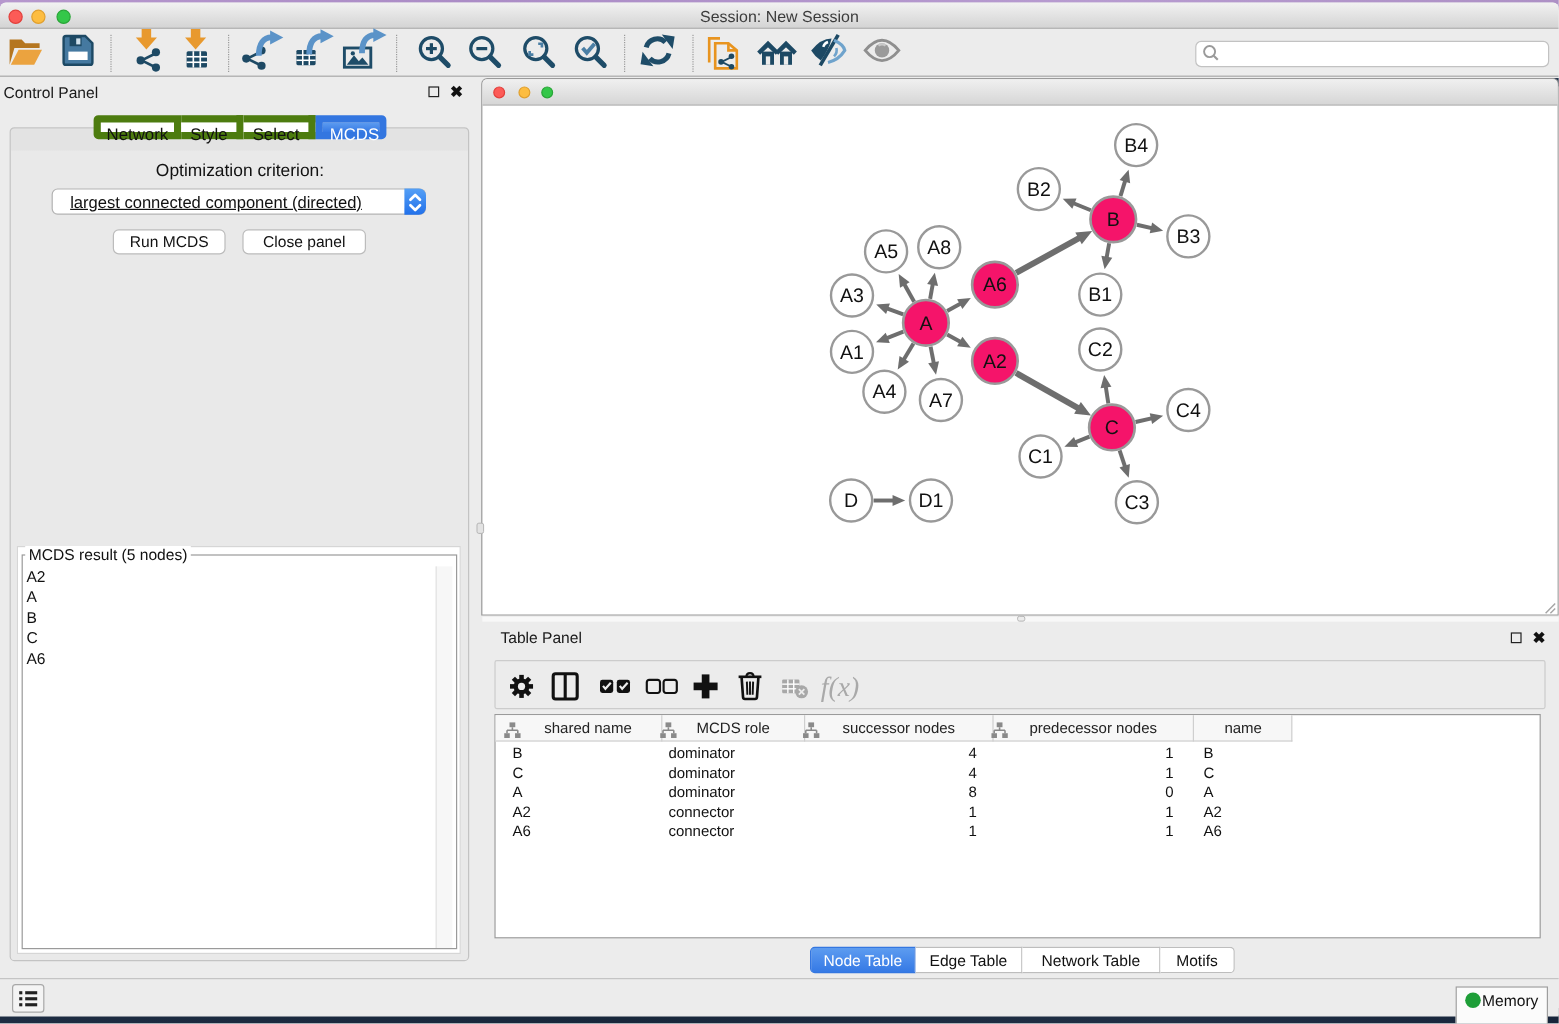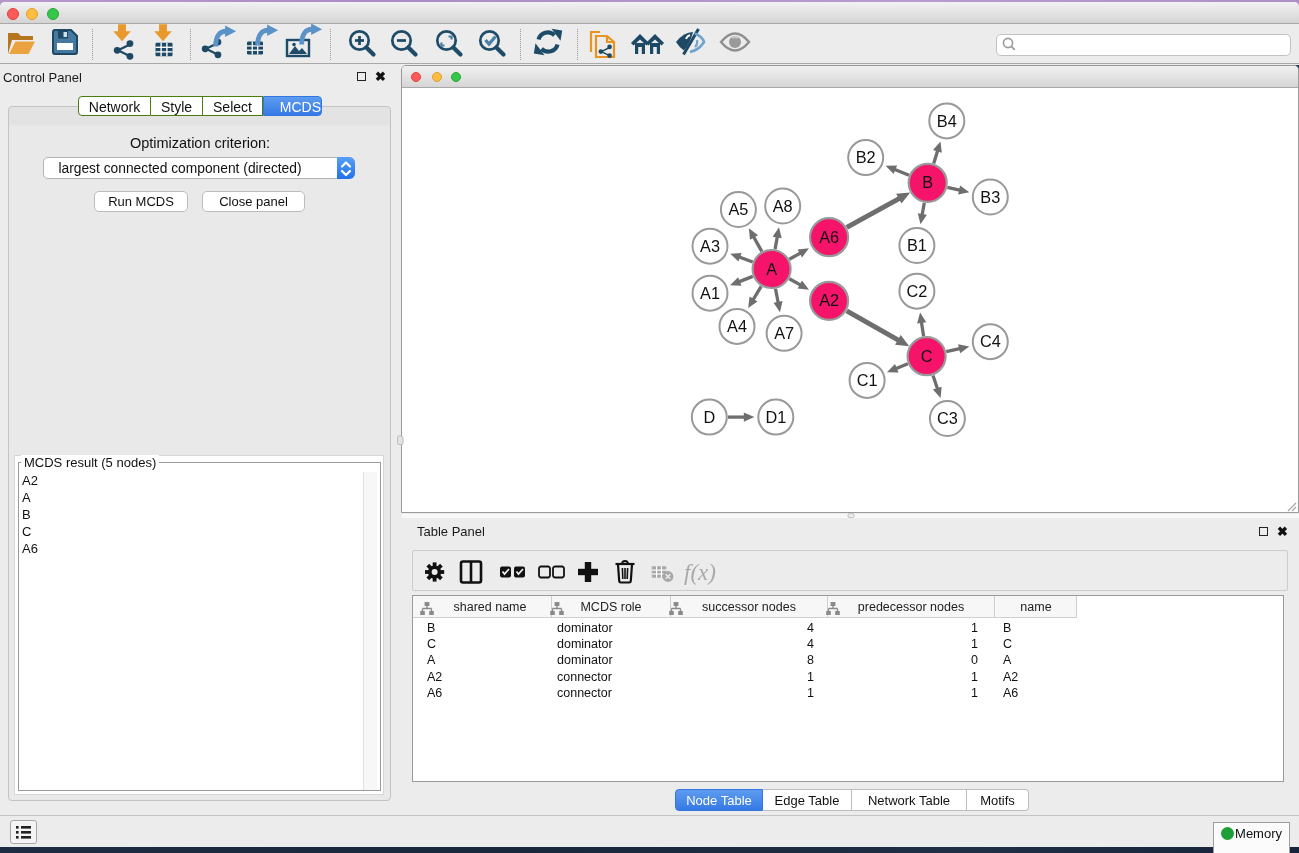--- a/index.html
+++ b/index.html
@@ -10,24 +10,24 @@
 #appwin { left:0; top:2px; width:1299px; height:845px; background:#ececec; border-radius:5px 5px 0 0; overflow:hidden; }
 #titlebar { position:absolute; left:0; top:0; width:1299px; height:22px; background:linear-gradient(#f2f2f2,#d4d4d4); border-bottom:1px solid #a8a8a8; }
 .tl { position:absolute; top:6px; width:12px; height:12px; border-radius:50%; }
 #title-text { position:absolute; top:4px; width:100%; text-align:center; font-size:13.3px; color:#3c3c3c; }
 #toolbar { position:absolute; left:0; top:23px; width:1299px; height:39px; background:#ececec; border-bottom:1px solid #a9a9a9; }
 .tsep { position:absolute; top:4px; height:31px; width:0; border-left:1px dotted #9a9a9a; }
 #searchbox { position:absolute; left:996px; top:9px; width:295px; height:22px; background:#ffffff; border:1px solid #c2c2c2; border-radius:5px; }
 
 #cp-title { left:3px; top:70px; font-size:13px; color:#1a1a1a; }
 #cp-box { left:8px; top:106px; width:383px; height:695px; background:linear-gradient(#e3e3e3,#e3e3e3 18px,#e9e9e9 19px); border:1px solid #c3c3c3; border-radius:4px; }
-.tab { position:absolute; top:96px; height:20px; font-size:14px; text-align:center; line-height:20px; background:#ffffff; border:1px solid #4d7c0f; color:#111; }
+.tab { position:absolute; top:96px; height:20px; font-size:14px; text-align:center; line-height:20px; background:#ffffff; border:6px solid #4d7c0f; color:#111; }
 .tabsel { background:linear-gradient(#5d9cf0,#3579e5); color:#fff; border-color:#3376e0;text-align:right; }
 #opt-label { left:9px; top:135px; width:382px; text-align:center; font-size:14.5px; color:#111; }
-#dropdown { left:43px; top:157px; width:312px; height:22px; background:#fff; border:1px solid #b3b3b3; border-radius:5px; font-size:13.8px; line-height:21px; color:#111; text-align:center; padding-right:38px; }
+#dropdown { left:43px; top:157px; width:312px; height:22px; background:#fff; border:1px solid #b3b3b3; border-radius:5px; font-size:13.8px; line-height:21px; color:#111; text-align:center; padding-right:38px;text-decoration:underline; }
 #dd-btn { position:absolute; right:-1px; top:-1px; width:18px; height:22px; border-radius:0 6px 6px 0; background:linear-gradient(#55a0f6,#2271ea); }
 .btn { position:absolute; background:#ffffff; border:1px solid #bcbcbc; border-radius:5px; font-size:13px; text-align:center; color:#111; }
 #grp-bg { left:14px; top:455px; width:370px; height:340px; background:#ffffff; border:1px solid #d6d6d6; }
 #grp { left:18px; top:462px; width:363px; height:329px; border:1px solid #9a9a9a; }
 #grp-legend { left:21px; top:455px; font-size:13px; background:#ffffff; padding:0 3px; color:#111; }
 #grp-list { left:22px; top:472px; width:330px; height:317px; font-size:13px; line-height:17px; color:#111; }
 #grp-scroll { left:363px; top:472px; width:14px; height:318px; background:#f7f7f7; border-left:1px solid #e2e2e2; }
 
 #nw { left:401px; top:65px; width:898px; height:448px; background:#ffffff; border:1px solid #9a9a9a; border-radius:5px 5px 0 0; overflow:hidden; }
 #nw-titlebar { position:absolute; left:0; top:0; width:100%; height:22px; background:linear-gradient(#f0f0f0,#d6d6d6); border-bottom:1px solid #a8a8a8; }
@@ -49,20 +49,21 @@
 svg { position:absolute; }
 </style></head>
 <body>
 <div id="wall-top" class="abs"></div>
 <div id="wall-bot" class="abs"></div>
 <div id="appwin" class="abs">
   <div id="titlebar">
     <div class="tl" style="left:7px;background:#fc5b57;border:1px solid #e2403c;"></div>
     <div class="tl" style="left:26px;background:#fdbd40;border:1px solid #e0a02f;"></div>
     <div class="tl" style="left:47px;background:#34c749;border:1px solid #2aa638;"></div>
+    <div id="title-text">Session: New Session</div>
   </div>
   <div id="toolbar">
     <div class="tsep" style="left:92px"></div>
     <div class="tsep" style="left:190px"></div>
     <div class="tsep" style="left:330px"></div>
     <div class="tsep" style="left:520px"></div>
     <div class="tsep" style="left:577px"></div>
     <div id="toolbar-icons"></div>
     <div id="searchbox"></div>
   </div>

